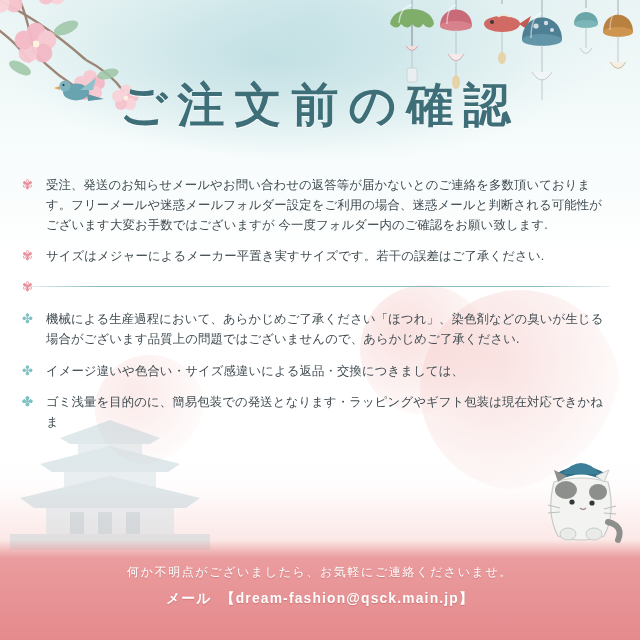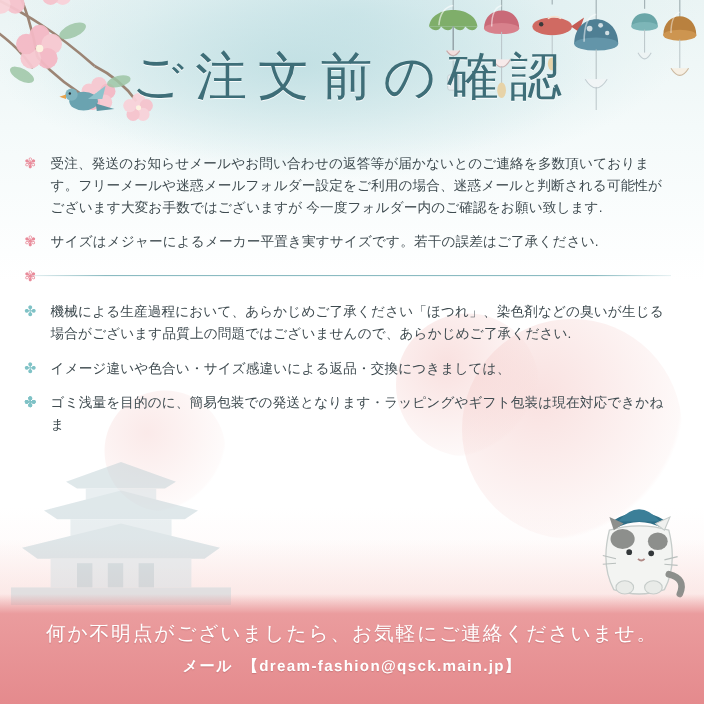--- a/index.html
+++ b/index.html
@@ -50,24 +50,24 @@
   .pagoda { left: 0; bottom: 90px; width: 210px; height: 130px; opacity: .5; }
 
   
   .cat { right: 14px; bottom: 96px; width: 90px; height: 96px; }
 
   
   .content { position: relative; z-index: 5; }
 
   .title {
     margin: 0;
-    padding: 38px 0 0 0;
+    padding: 74px 0 0 0;
     text-align: center;
     font-family: "DejaVu Serif", "Liberation Serif", serif;
-    font-weight: 400;
+    font-weight: 700;
     font-size: 47px;
     letter-spacing: 10px;
     color: #3e6e78;
     text-shadow: 0 1px 0 rgba(255,255,255,.85);
   }
 
   .list { margin: 0; padding: 0; list-style: none; }
 
   .sec-a { margin-top: 38px; padding: 0 26px 0 22px; }
   .sec-b { margin-top: 18px; padding: 0 26px 0 22px; }
@@ -98,21 +98,21 @@
   .footer {
     position: absolute; left: 0; right: 0; bottom: 0;
     z-index: 6;
     height: 100px;
     padding-top: 24px;
     text-align: center;
     color: #ffffff;
     background: linear-gradient(180deg, rgba(235,160,160,.0) 0%, rgba(233,150,152,.92) 18%, rgba(228,136,139,.97) 100%);
   }
   .footer .line1 {
-    font-size: 18px; letter-spacing: 1.6px;
+    font-size: 12px; letter-spacing: 1.6px;
     text-shadow: 0 1px 1px rgba(170,90,95,.45);
   }
   .footer .line2 {
     margin-top: 9px;
     font-size: 13.8px; letter-spacing: 1.2px;
     text-shadow: 0 1px 1px rgba(170,90,95,.45);
     font-weight: bold;
   }
   .footer .mail-label { margin-right: 4px; }
 </style>

